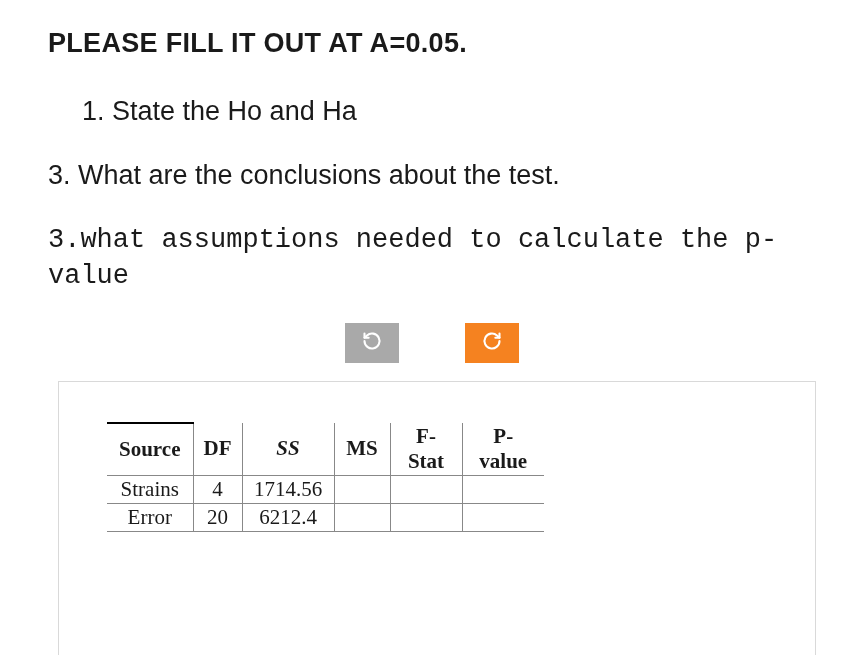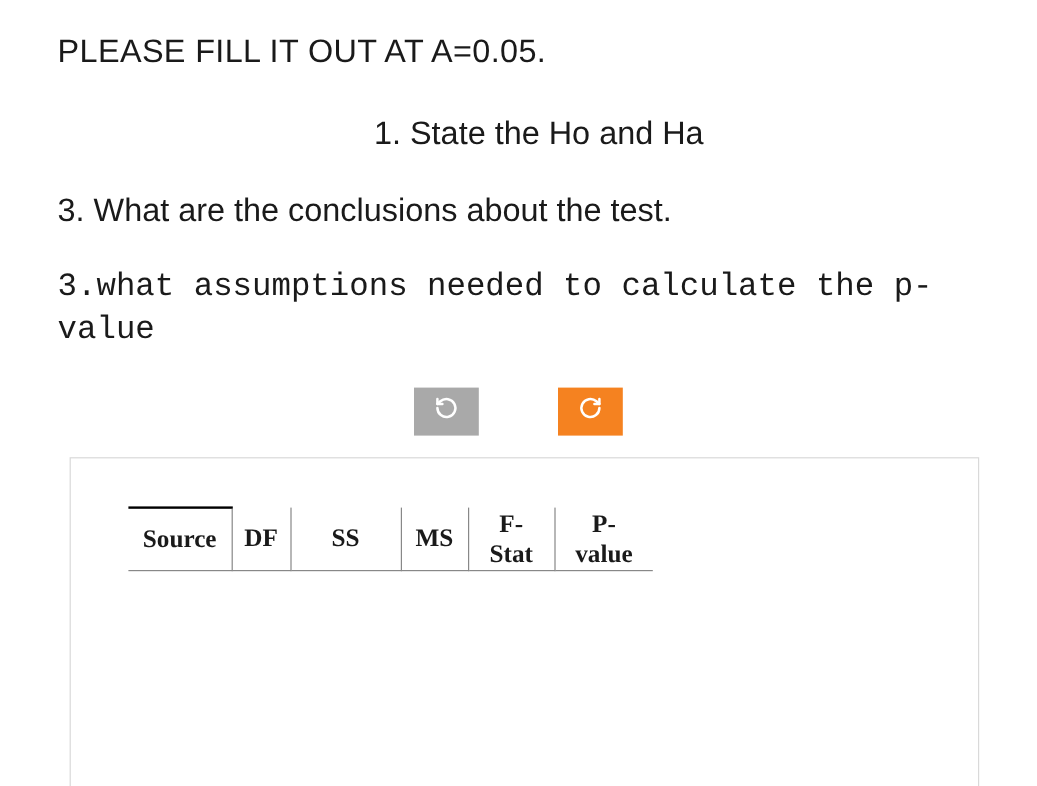--- a/index.html
+++ b/index.html
@@ -7,31 +7,31 @@
     background:#fff;
     width:864px;
     height:655px;
     font-family:-apple-system,BlinkMacSystemFont,"Segoe UI",Helvetica,Arial,sans-serif;
     color:#1a1a1a;
     padding:28px 48px 0 48px;
     position:relative;
   }
   .title {
     font-size:27px;
-    font-weight:400;
+    font-weight:700;
     letter-spacing:0.3px;
     margin-bottom:34px;
   }
   .q {
     font-size:27px;
     font-weight:400;
     line-height:1.35;
     margin-bottom:28px;
   }
-  .q1 { padding-left:34px;text-align:center; }
+  .q1 { padding-left:34px; }
   .q2 { padding-left:0; }
   .q3 { padding-left:0;font-family:Liberation Mono, monospace; }
 
   .btn-row {
     display:flex;
     justify-content:center;
     gap:66px;
     margin:6px 0 18px 0;
   }
   .btn {
@@ -72,21 +72,21 @@
     border-top:2px solid #000;
   }
   
   table.anova th:first-child,
   table.anova td:first-child { border-left:none; }
   table.anova th:last-child,
   table.anova td:last-child { border-right:none; }
 
   .col-source { width:86px; text-align:left; }
   .col-df     { width:46px; }
-  .col-ss     { width:92px; }
+  .col-ss     { width:92px;font-style:italic; }
   .col-ms     { width:56px;font-family:Liberation Serif, serif; }
   .col-fstat  { width:72px; }
   .col-pv     { width:82px; }
 
   table.anova td.label { font-weight:400; }
 </style>
 </head>
 <body>
 
 <div class="title">PLEASE FILL IT OUT AT A=0.05.</div>
@@ -120,15 +120,31 @@
       <tr>
         <th class="col-source">Source</th>
         <th class="col-df">DF</th>
         <th class="col-ss">SS</th>
         <th class="col-ms">MS</th>
         <th class="col-fstat">F-Stat</th>
         <th class="col-pv">P-value</th>
       </tr>
     </thead>
     <tbody>
+      <tr>
+        <td class="label">Strains</td>
+        <td>4</td>
+        <td>1714.56</td>
+        <td></td>
+        <td></td>
+        <td></td>
+      </tr>
+      <tr>
+        <td class="label">Error</td>
+        <td>20</td>
+        <td>6212.4</td>
+        <td></td>
+        <td></td>
+        <td></td>
+      </tr>
     </tbody>
   </table>
 </div>
 
 </body></html>

